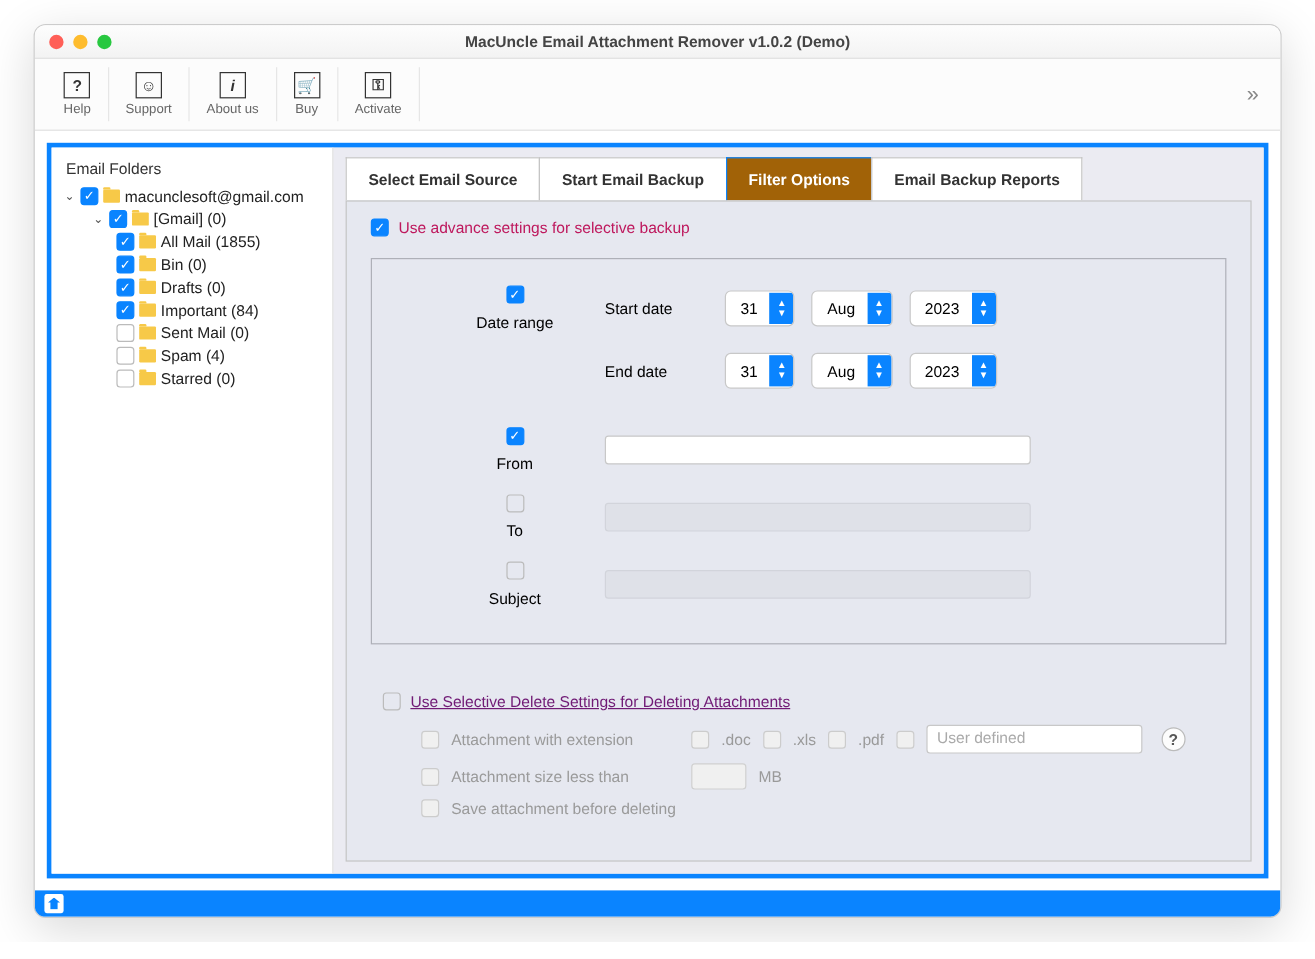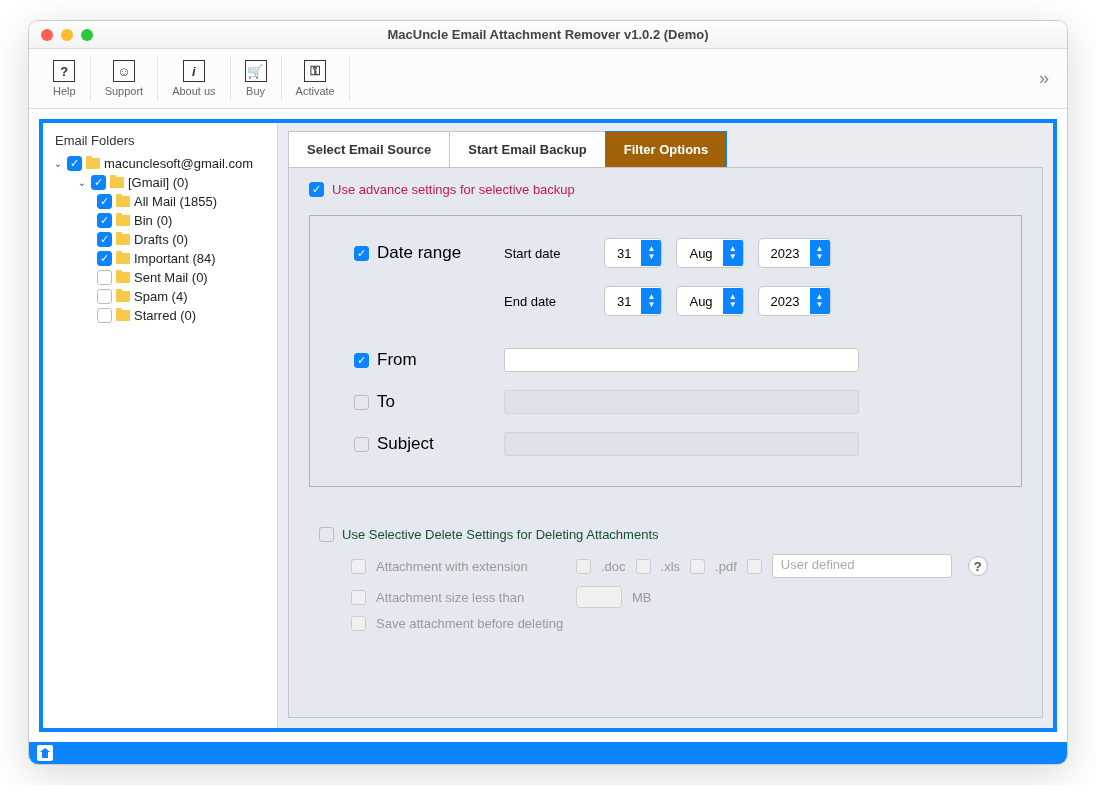--- a/index.html
+++ b/index.html
@@ -135,21 +135,21 @@
 .row { display: flex; align-items: center; gap: 8px; font-size: 13px; color: #be185d; }
 .sec-check { margin-bottom: 18px; }
 
 .fieldset {
   border: 1px solid #aeb0b8;
   padding: 22px 28px 30px 44px;
   margin-bottom: 40px;
   background: #e6e8f0;
 }
 .fs-row { display: flex; align-items: center; margin-bottom: 18px; }
-.fs-label { width: 150px; display: flex; align-items: center; gap: 8px; font-size: 17px; }
+.fs-label { width: 150px; display: flex; align-items: center; gap: 8px; font-size: 13px; flex-direction: column; }
 .fs-col2 { width: 100px; font-size: 13px; }
 .pickers { display: flex; gap: 14px; }
 .picker {
   display: inline-flex; align-items: center;
   background: #fff; border: 1px solid #c8c8c8;
   border-radius: 5px; height: 30px; overflow: hidden;
   font-size: 13px;
 }
 .picker span { padding: 0 10px 0 12px; }
 .picker .stepper {
@@ -161,21 +161,21 @@
 .stepper::after { content:"▼"; }
 
 .txt-input {
   flex: 1; max-width: 355px; height: 24px;
   background: #fff; border: 1px solid #c8c8c8;
   border-radius: 3px;
 }
 .txt-input.disabled { background: #dfe1e8; border-color: #d2d4db; }
 
 .selective-block { padding-left: 10px; }
-.sel-row { display: flex; align-items: center; gap: 8px; font-size: 13px; color: #14532d; margin-bottom: 12px; }
+.sel-row { display: flex; align-items: center; gap: 8px; font-size: 13px; color: #701a75; margin-bottom: 12px; text-decoration: underline; }
 .sub { color: #9a9a9a; margin-left: 32px; display:flex; align-items:center; gap:10px; margin-bottom:8px; font-size:13px;}
 .dis-chk { width:15px; height:15px; border:1px solid #ccc; border-radius:3px; background:#f0f0f0; flex-shrink:0;}
 .sub-label-w { width: 190px; }
 .mb-box { width:46px; height:22px; background:#f0f0f0; border:1px solid #d0d0d0; border-radius:3px;}
 .user-def-box { width: 180px; height: 24px; background:#fff; border:1px solid #c8c8c8; border-radius:3px; color:#aaa; font-size:13px; padding:2px 8px; }
 .help-circle { width:20px; height:20px; border-radius:50%; border:1px solid #bbb; background:#fcfcfc; display:inline-flex; align-items:center; justify-content:center; font-size:13px; font-weight:bold; color:#555; cursor:pointer; margin-left:6px;}
 
 .statusbar {
   height: 22px;
   background: #0a84ff;
@@ -279,20 +279,21 @@
           <span class="node-label">Starred (0)</span>
         </li>
       </ul>
     </div>
 
     <div class="main">
       <div class="tabs">
         <div class="tab">Select Email Source</div>
         <div class="tab">Start Email Backup</div>
         <div class="tab active">Filter Options</div>
+        <div class="tab">Email Backup Reports</div>
       </div>
 
       <div class="panel">
 
         <div class="row sec-check">
           <span class="chk chk-on"></span>
           <span>Use advance settings for selective backup</span>
         </div>
 
         <div class="fieldset">

